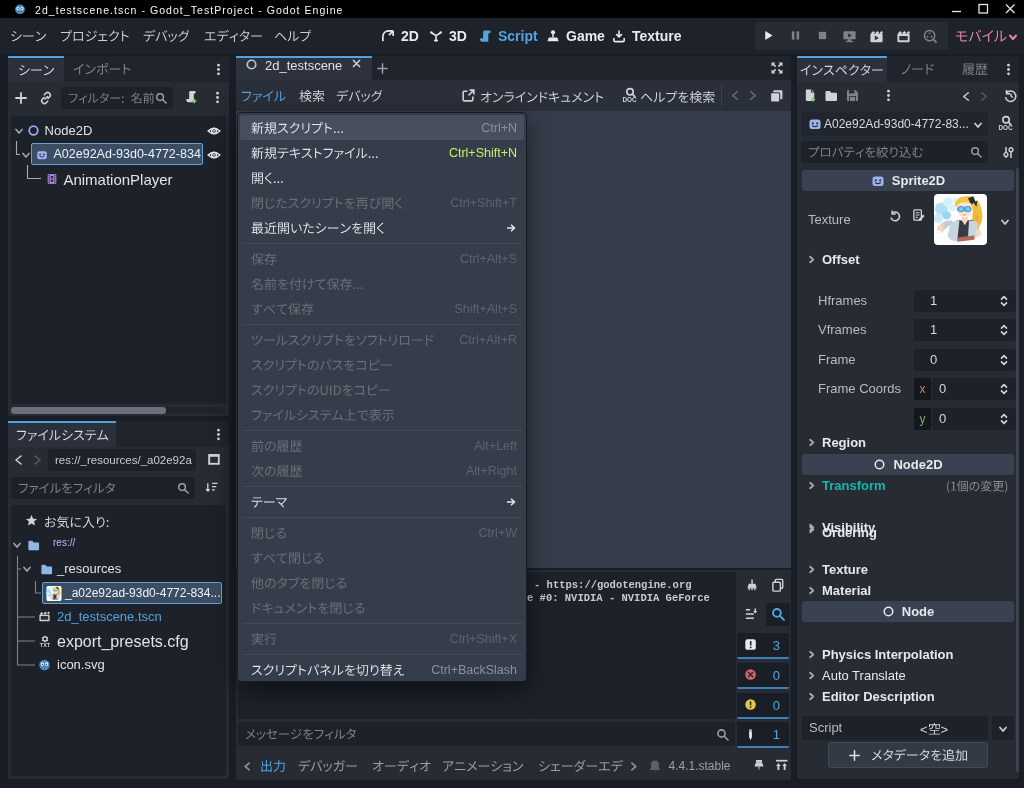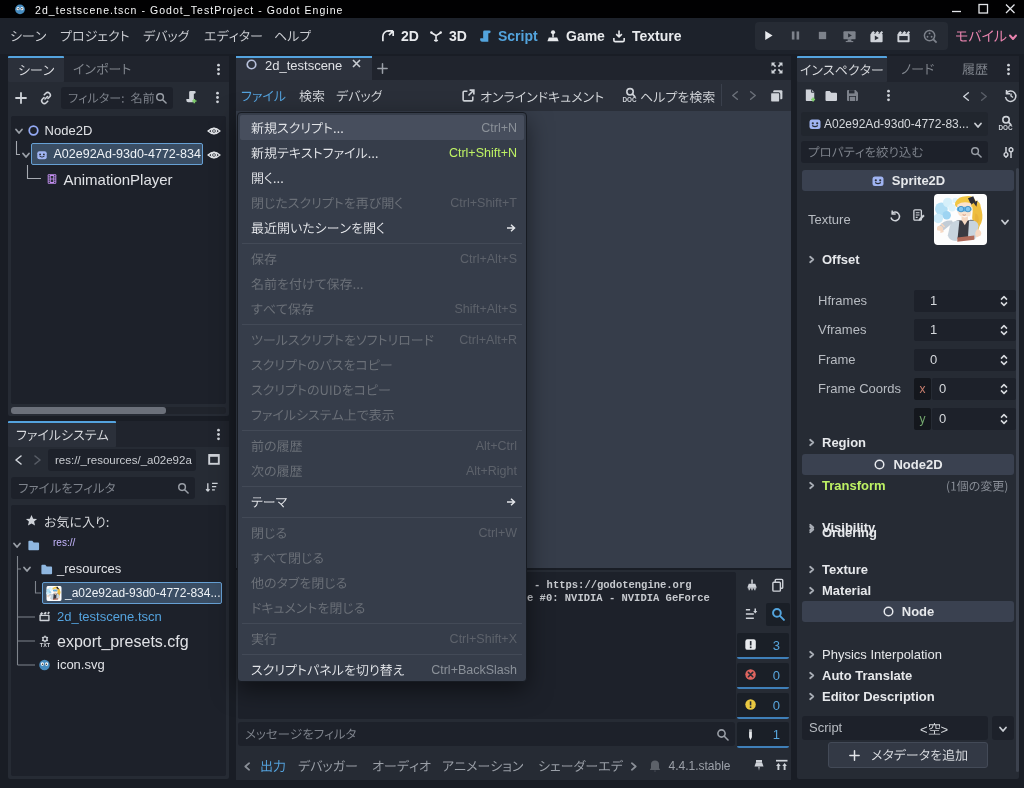--- a/index.html
+++ b/index.html
@@ -1167,21 +1167,21 @@
           <circle cx="7" cy="7" r="4.6" fill="none" stroke="#e8eaee" stroke-width="1.6"></circle>
         </svg>
         <span style="margin-left:7px;font-size:13px;font-weight:bold;color:#e6e8eb">Node2D</span>
       </div>
       <div style="position:absolute;left:2px;top:307px;width:212px;height:21px;display:flex;align-items:center">
         <span style="margin-left:5px;margin-right:6px;display:flex">
           <svg width="9" height="9" viewBox="0 0 10 10">
             <path d="M3.5 2 L7 5 L3.5 8" fill="none" stroke="#a8adb5" stroke-width="2.0" stroke-linecap="round" stroke-linejoin="round"></path>
           </svg>
         </span>
-        <span style="font-size:13px;font-weight:bold;color:#bef264">Transform</span>
+        <span style="font-size:13px;font-weight:bold;color:#14b8a6">Transform</span>
         <span style="margin-left:auto;margin-right:6px"><svg class="jp" width="62" height="18" viewBox="0 0 62 18" fill="#8a8f98">
             <use href="#j59" transform="translate(0.0 13.56) scale(0.012 -0.012)"></use>
             <use href="#j60" transform="translate(4.1 13.56) scale(0.012 -0.012)"></use>
             <use href="#j61" transform="translate(10.7 13.56) scale(0.012 -0.012)"></use>
             <use href="#j62" transform="translate(22.5 13.56) scale(0.012 -0.012)"></use>
             <use href="#j63" transform="translate(34.3 13.56) scale(0.012 -0.012)"></use>
             <use href="#j64" transform="translate(46.3 13.56) scale(0.012 -0.012)"></use>
             <use href="#j65" transform="translate(58.3 13.56) scale(0.012 -0.012)"></use>
           </svg></span>
       </div>
@@ -1222,29 +1222,29 @@
           <circle cx="7" cy="7" r="4.6" fill="none" stroke="#e8eaee" stroke-width="1.6"></circle>
         </svg>
         <span style="margin-left:7px;font-size:13px;font-weight:bold;color:#e6e8eb">Node</span>
       </div>
       <div style="position:absolute;left:2px;top:476px;width:212px;height:21px;display:flex;align-items:center">
         <span style="margin-left:5px;margin-right:6px;display:flex">
           <svg width="9" height="9" viewBox="0 0 10 10">
             <path d="M3.5 2 L7 5 L3.5 8" fill="none" stroke="#a8adb5" stroke-width="2.0" stroke-linecap="round" stroke-linejoin="round"></path>
           </svg>
         </span>
-        <span style="font-size:13px;font-weight:normal;color:#e6e8eb">Physics Interpolation</span>
+        <span style="font-size:13px;font-weight:bold;color:#e6e8eb">Physics Interpolation</span>
       </div>
       <div style="position:absolute;left:2px;top:497px;width:212px;height:21px;display:flex;align-items:center">
         <span style="margin-left:5px;margin-right:6px;display:flex">
           <svg width="9" height="9" viewBox="0 0 10 10">
             <path d="M3.5 2 L7 5 L3.5 8" fill="none" stroke="#a8adb5" stroke-width="2.0" stroke-linecap="round" stroke-linejoin="round"></path>
           </svg>
         </span>
-        <span style="font-size:13px;font-weight:bold;color:#e6e8eb">Auto Translate</span>
+        <span style="font-size:13px;font-weight:normal;color:#e6e8eb">Auto Translate</span>
       </div>
       <div style="position:absolute;left:2px;top:518px;width:212px;height:21px;display:flex;align-items:center">
         <span style="margin-left:5px;margin-right:6px;display:flex">
           <svg width="9" height="9" viewBox="0 0 10 10">
             <path d="M3.5 2 L7 5 L3.5 8" fill="none" stroke="#a8adb5" stroke-width="2.0" stroke-linecap="round" stroke-linejoin="round"></path>
           </svg>
         </span>
         <span style="font-size:13px;font-weight:bold;color:#e6e8eb">Editor Description</span>
       </div>
       <div style="position:absolute;left:2px;top:548px;width:186px;height:24px;background:#1d212a;border-radius:3px">
@@ -1465,21 +1465,21 @@
       </svg>
     </div>
     <div class="sep" style="top:317px"></div>
     <div class="mit " style="top:320px">
       <svg class="jp" width="52" height="18" viewBox="0 0 52 18" fill="#6b7078">
         <use href="#j24" transform="translate(0.0 13.94) scale(0.013 -0.013)"></use>
         <use href="#j62" transform="translate(12.8 13.94) scale(0.013 -0.013)"></use>
         <use href="#j53" transform="translate(25.5 13.94) scale(0.013 -0.013)"></use>
         <use href="#j54" transform="translate(38.5 13.94) scale(0.013 -0.013)"></use>
       </svg>
-      <span class="msc" style="color:#5d626b">Alt+Ctrl</span>
+      <span class="msc" style="color:#5d626b">Alt+Left</span>
     </div>
     <div class="mit " style="top:345px">
       <svg class="jp" width="52" height="18" viewBox="0 0 52 18" fill="#6b7078">
         <use href="#j101" transform="translate(0.0 13.94) scale(0.013 -0.013)"></use>
         <use href="#j62" transform="translate(12.8 13.94) scale(0.013 -0.013)"></use>
         <use href="#j53" transform="translate(25.5 13.94) scale(0.013 -0.013)"></use>
         <use href="#j54" transform="translate(38.5 13.94) scale(0.013 -0.013)"></use>
       </svg>
       <span class="msc" style="color:#5d626b">Alt+Right</span>
     </div>

